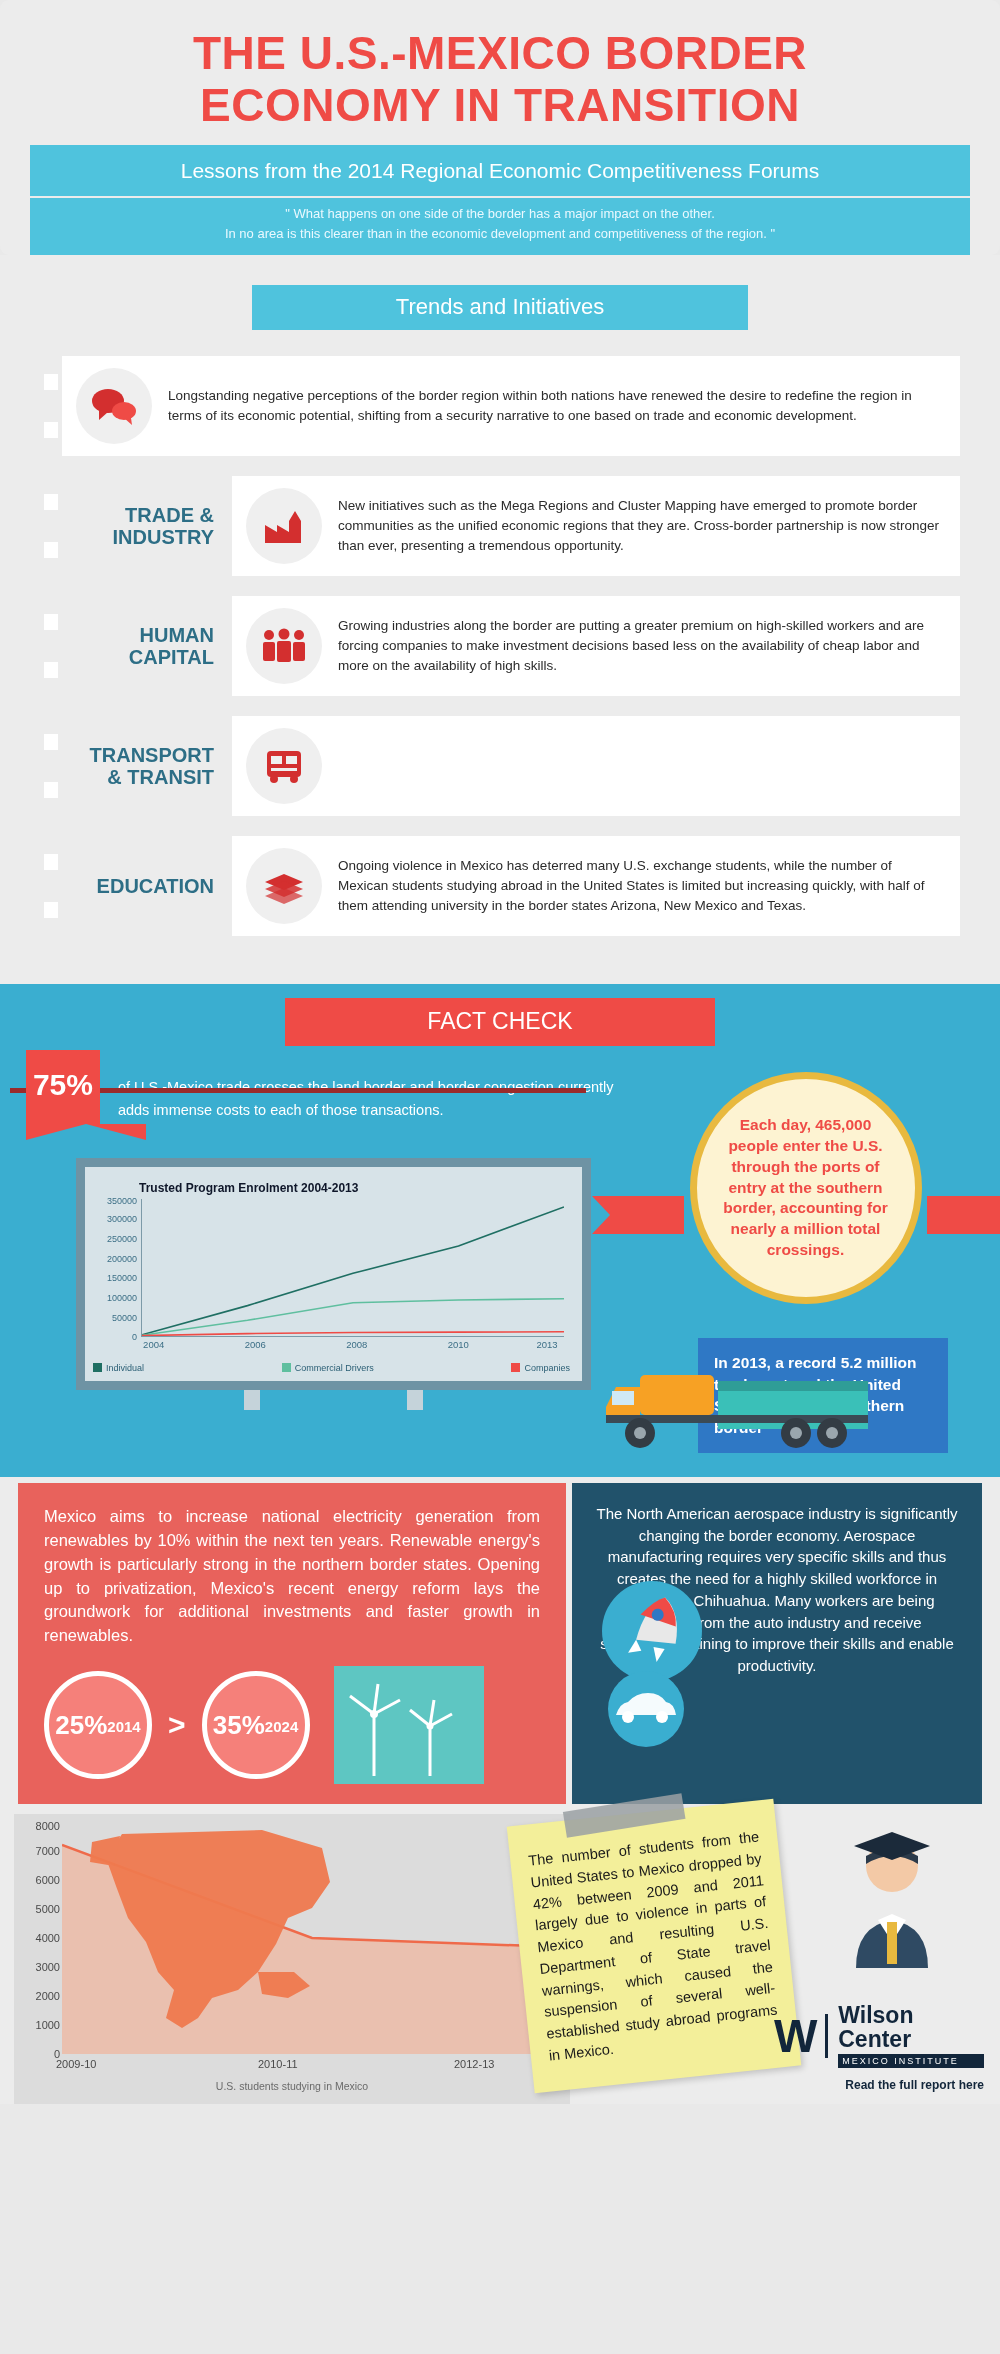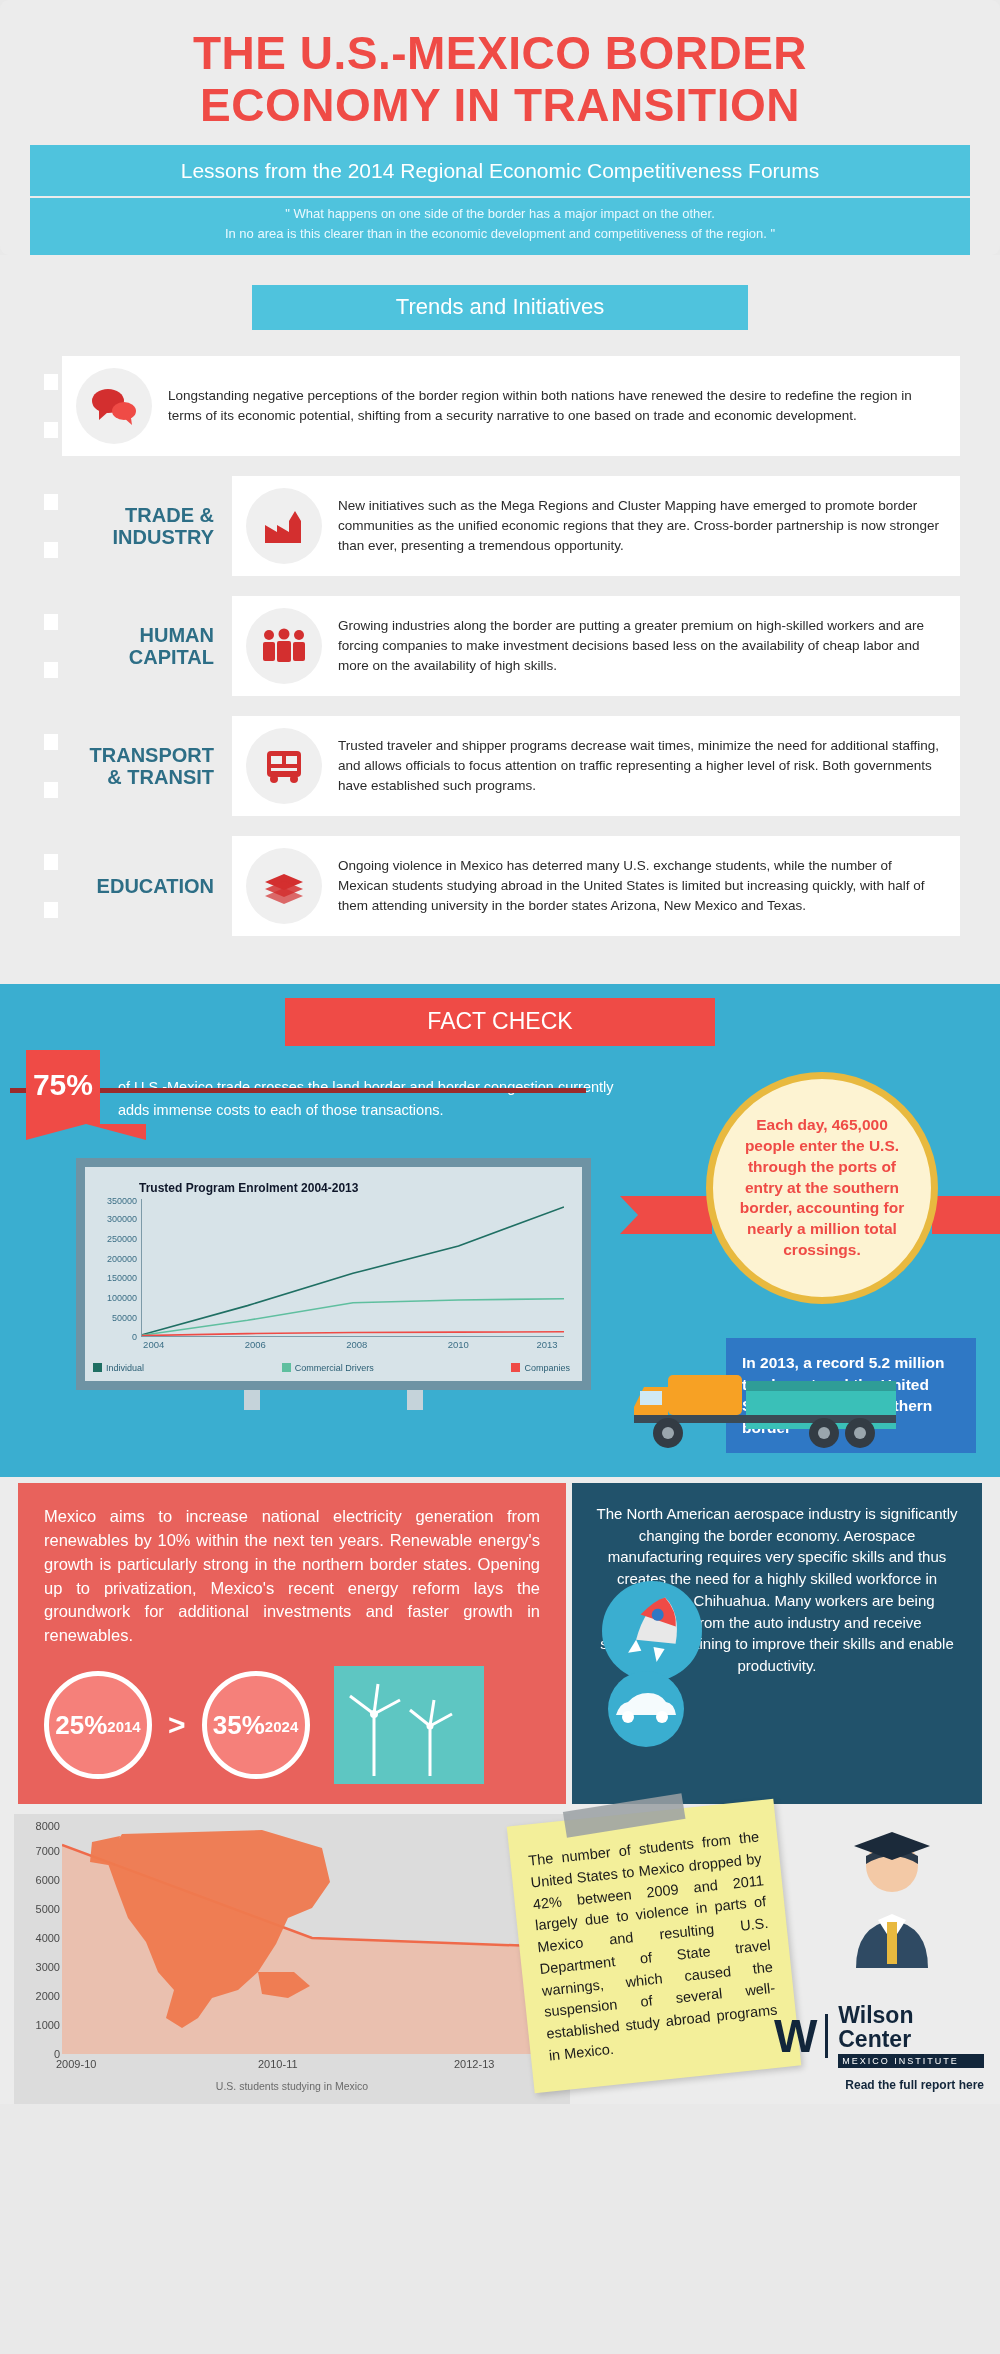--- a/index.html
+++ b/index.html
@@ -121,21 +121,21 @@
     background: #ef4b46;
     color: #fff;
     font-size: 23px;
     text-align: center;
     width: 430px;
     margin: 0 auto;
     padding: 10px 0 11px 0;
     position: relative;
     top: 14px;
   }
-  .fc-inner { display: flex; padding: 34px 29px 0 26px; gap: 28px; }
+  .fc-inner { display: flex; padding: 34px 29px 0 26px; }
   .fc-left { flex: 0 0 600px; position: relative; }
   .fc-right { flex: 1; position: relative; padding-left: 14px; }
 
   .pct-row { display: flex; align-items: flex-start; position: relative; }
   .pct-ribbon {
     position: relative;
     width: 120px;
     background: #ef4b46;
     color: #fff;
     font-size: 30px;
@@ -412,21 +412,20 @@
         <div class="ticon">
           <svg width="44" height="38" viewBox="0 0 44 38">
             <rect x="5" y="4" width="34" height="26" rx="4" fill="#d32f2f"></rect>
             <rect x="9" y="9" width="11" height="8" fill="#efefef"></rect>
             <rect x="24" y="9" width="11" height="8" fill="#efefef"></rect>
             <rect x="9" y="21" width="26" height="3" fill="#efefef"></rect>
             <circle cx="12" cy="32" r="4" fill="#d32f2f"></circle>
             <circle cx="32" cy="32" r="4" fill="#d32f2f"></circle>
           </svg>
         </div>
-        <div class="ttext">Trusted traveler and shipper programs decrease wait times, minimize the need for additional staffing, and allows officials to focus attention on traffic representing a higher level of risk. Both governments have established such programs.</div>
       </div>
     </div>
 
     <div class="trow">
       <div class="tbracket"></div>
       <div class="tlabel">
         <span>
           <span>EDUCATION</span>
         </span>
       </div>

